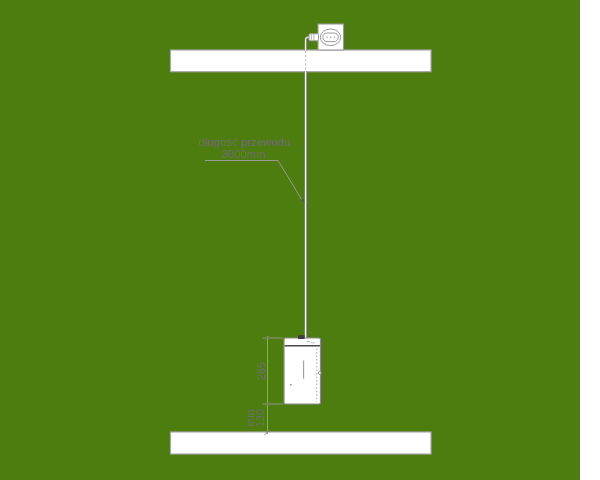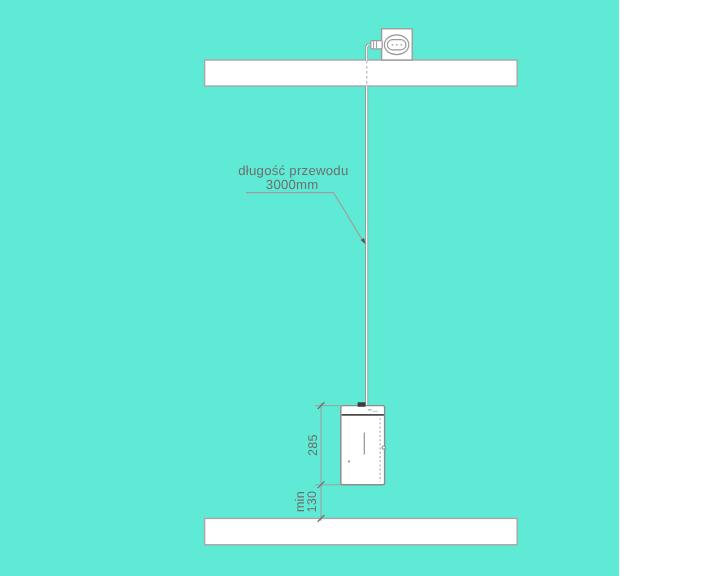--- a/index.html
+++ b/index.html
@@ -1,19 +1,19 @@
 <!DOCTYPE html>
 <html><head>
 <meta charset="utf-8">
 <style>
   html,body{margin:0;padding:0;background:#ffffff;}
   .canvas{
     position:relative;
-    width:516px;height:480px;
-    background:#5eead4;
+    width:580px;height:480px;
+    background:#4d7c0f;
     font-family:"Liberation Sans", sans-serif;
     overflow:hidden;
   }
   svg{position:absolute;left:0;top:0;}
   text{
     font-family:"Liberation Sans", sans-serif;
     fill:#6f6f6f;
     letter-spacing:0.2px;
   }
   .lbl{font-size:11px;}

